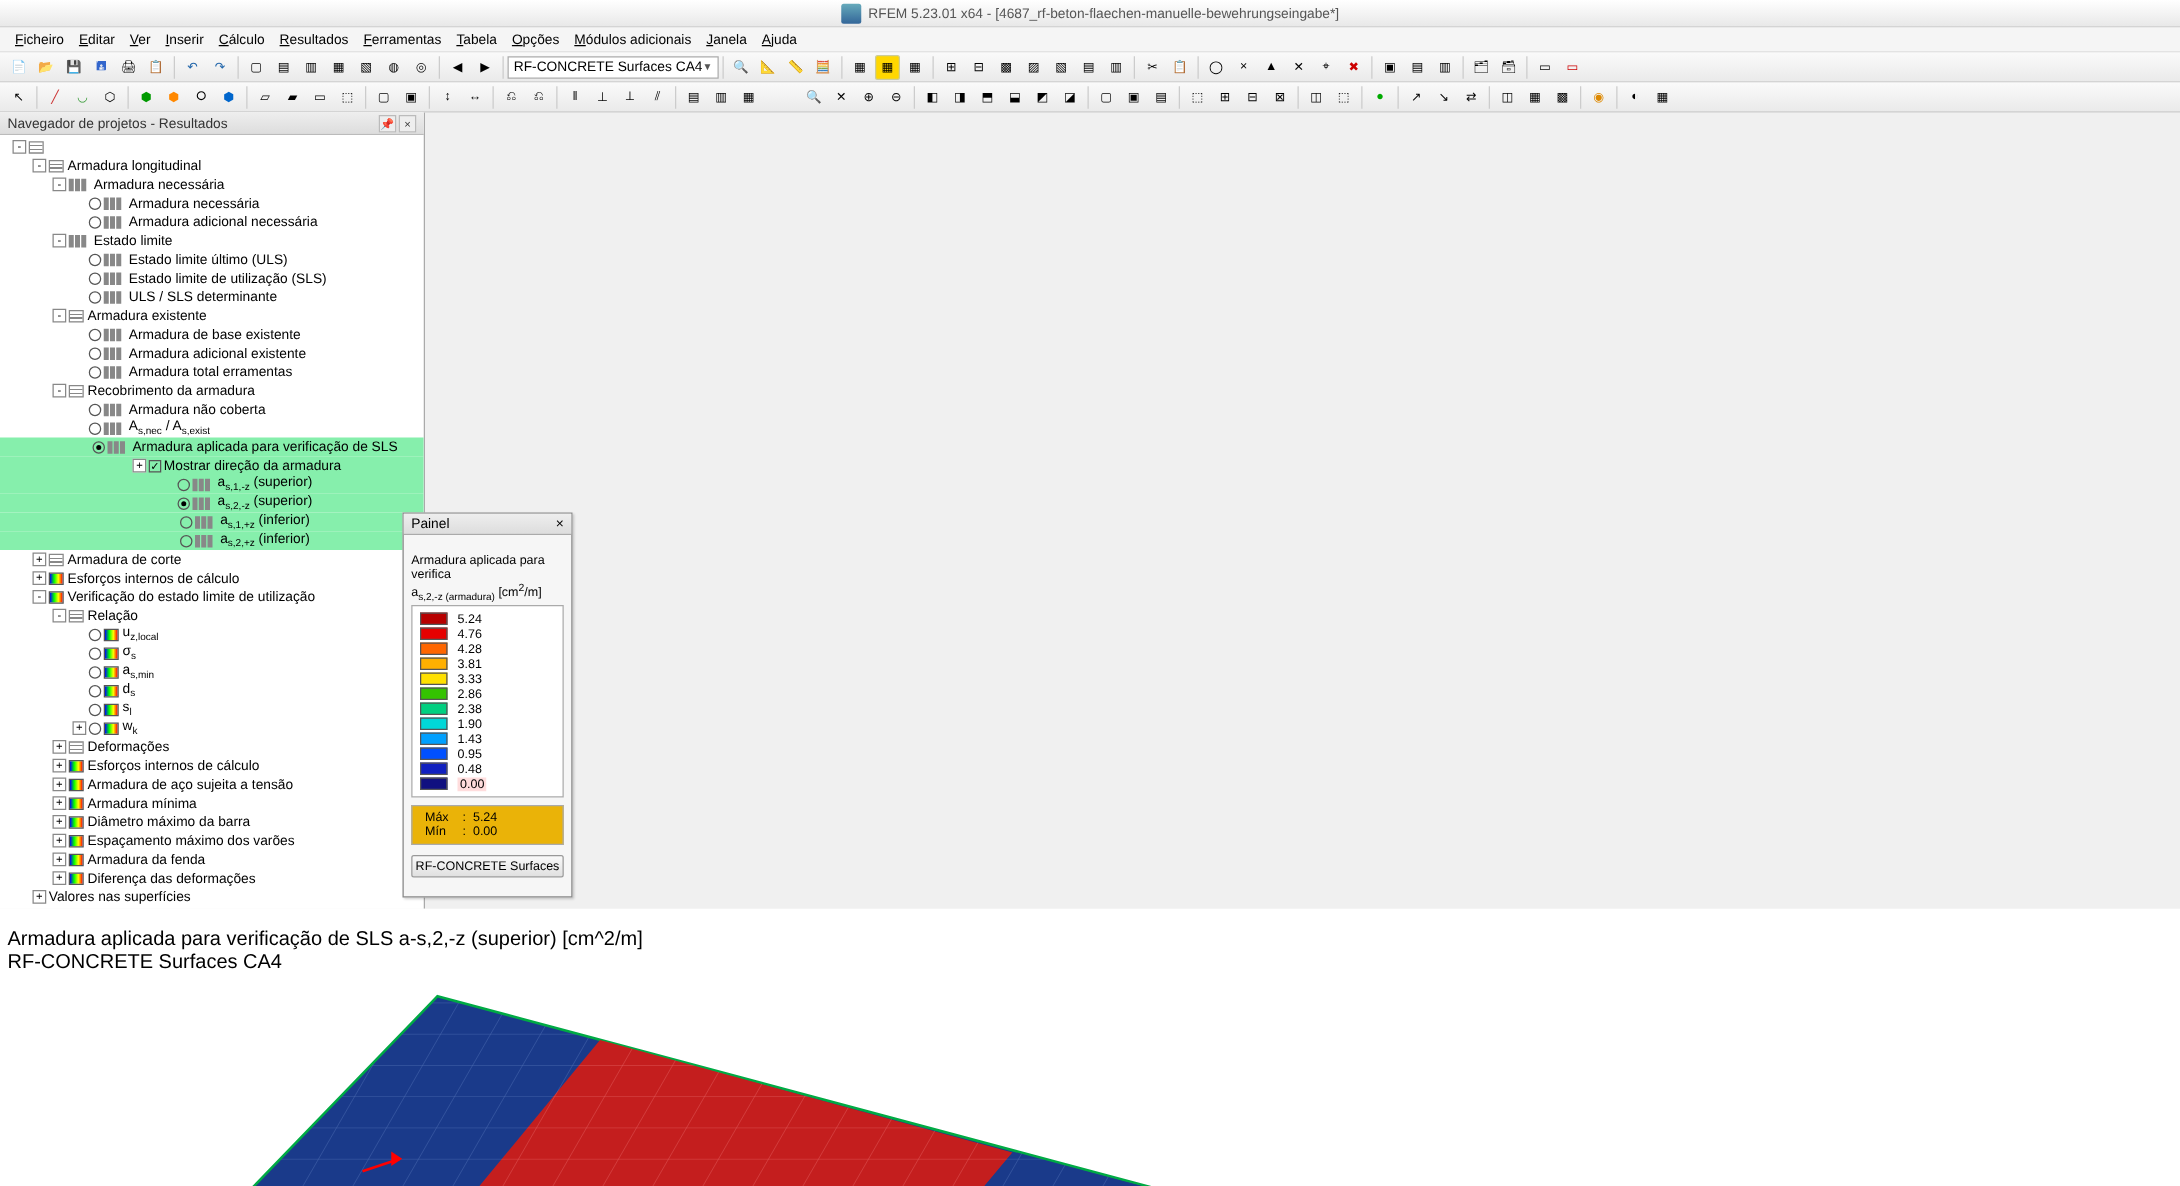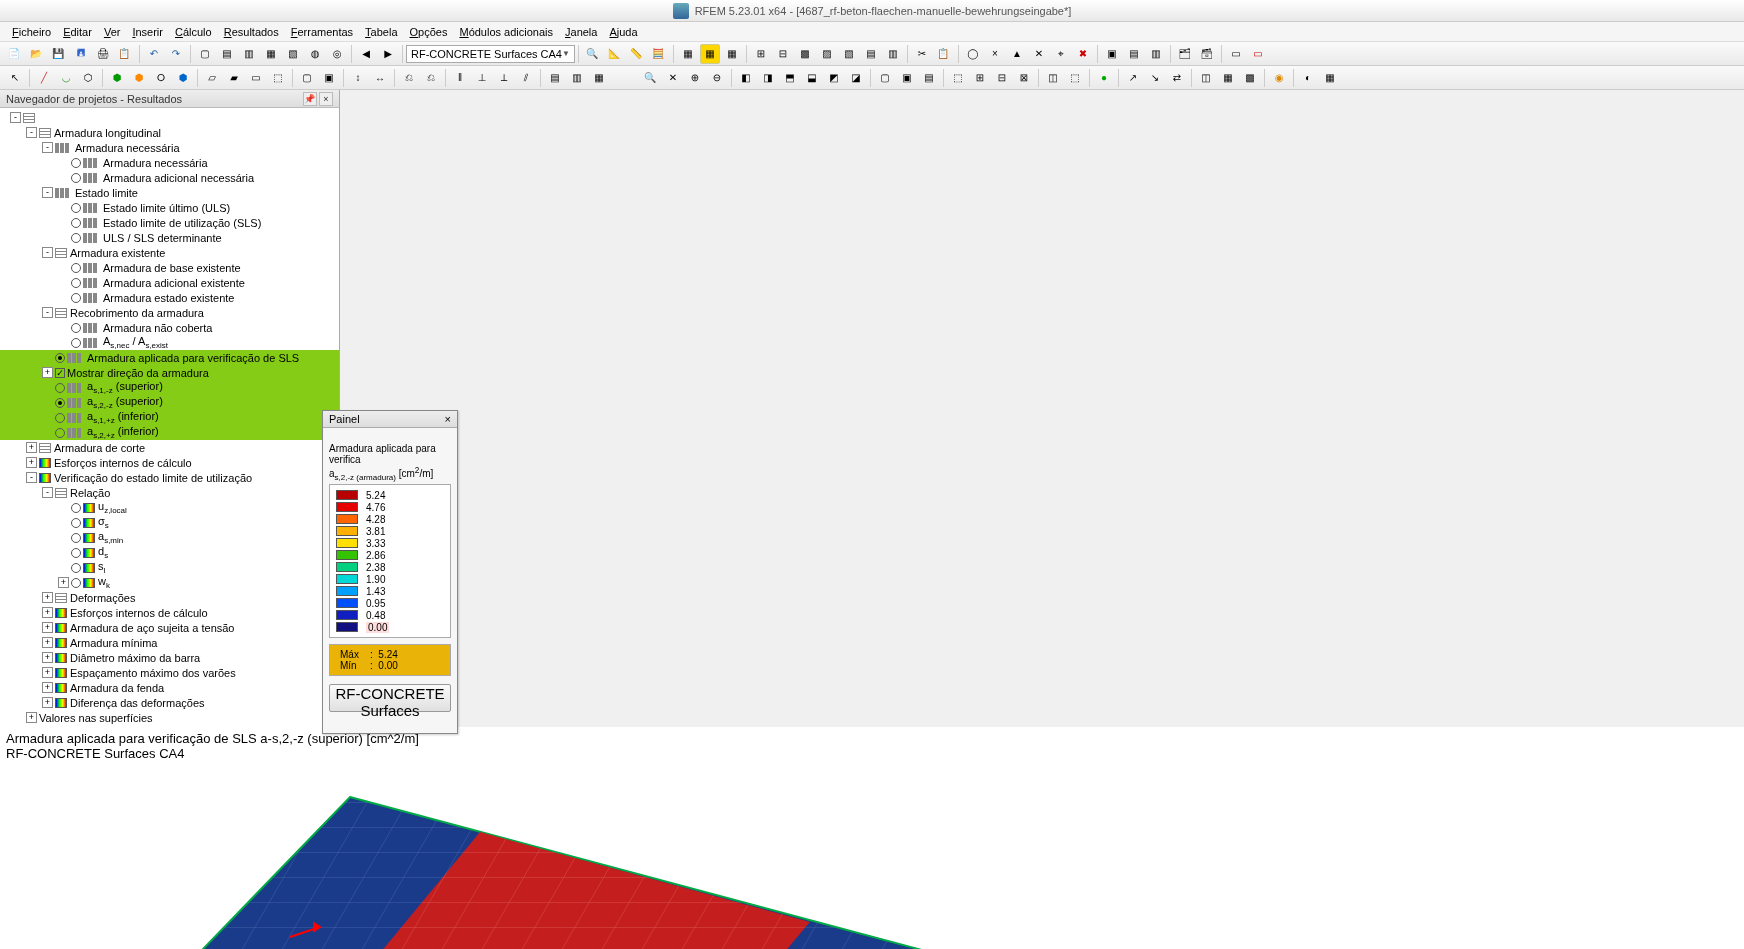--- a/index.html
+++ b/index.html
@@ -22,55 +22,55 @@
 .toolbar .combo .arrow { font-size: 8px; color: #555; }
 
 
 .main { display: flex; height: calc(100% - 90px); flex-direction: column; }
 .navigator { width: 340px; background: #fff; border-right: 1px solid #aaa; display: flex; flex-direction: column; }
 .nav-header { height: 18px; background: linear-gradient(#eee,#ddd); border-bottom: 1px solid #bbb; padding: 2px 6px; display: flex; justify-content: space-between; align-items: center; font-size: 11px; color: #333; }
 .nav-header .btns { display: flex; gap: 2px; }
 .nav-header .hbtn { width: 14px; height: 14px; background: #eee; border: 1px solid #bbb; font-size: 9px; display: flex; align-items: center; justify-content: center; cursor: pointer; }
 .tree { flex: 1; overflow: auto; padding: 2px 0; }
 .tree-row { display: flex; align-items: center; height: 15px; padding: 0 2px; white-space: nowrap; font-size: 11px; }
-.tree-row.highlight { background: #84cc16; }
+.tree-row.highlight { background: #86efac; justify-content: center; }
 .tree-row .toggle { width: 11px; height: 11px; border: 1px solid #888; background: #fff; display: inline-flex; align-items: center; justify-content: center; font-size: 9px; line-height: 1; margin-right: 2px; cursor: pointer; flex-shrink: 0; }
 .tree-row .spacer { display: inline-block; width: 13px; flex-shrink: 0; }
 .tree-row .indent { display: inline-block; flex-shrink: 0; }
 .tree-row .radio { width: 10px; height: 10px; border: 1px solid #555; border-radius: 50%; margin-right: 2px; flex-shrink: 0; display: inline-flex; align-items: center; justify-content: center; }
 .tree-row .radio.checked::after { content: ""; width: 4px; height: 4px; background: #000; border-radius: 50%; }
 .tree-row .check { width: 10px; height: 10px; border: 1px solid #555; margin-right: 2px; flex-shrink: 0; display: inline-flex; align-items: center; justify-content: center; font-size: 9px; }
 .tree-row .bars { width: 18px; height: 10px; margin-right: 2px; flex-shrink: 0; display: inline-flex; align-items: center; }
 .tree-row .bars i { width: 4px; height: 10px; margin-right: 1px; background: #888; }
 .tree-row .grid-icon { width: 12px; height:10px; border:1px solid #888;margin-right:3px;background:repeating-linear-gradient(#fff,#fff 2px,#888 2px,#888 3px);flex-shrink:0;}
 .tree-row .gradient-icon{width:12px;height:10px;margin-right:3px;background:linear-gradient(90deg,#00f,#0f0,#ff0,#f00);border:1px solid #555;flex-shrink:0;}
 .tree-row .txt{white-space:nowrap;}
 .tree-row .txt sub{font-size:8px;}
 
 
 .viewport { flex: 1; background: #fff; position: relative; overflow: hidden; }
-.viewport-header { padding: 4px 6px; font-size: 13px; color: #000; }
+.viewport-header { padding: 16px 6px; font-size: 16px; color: #000; }
 .viewport svg { position: absolute; top: 0; left: 0; }
 
 
 .panel { position: absolute; left: 322px; top: 410px; width: 136px; background: #f6f6f6; border: 1px solid #888; box-shadow: 1px 1px 2px rgba(0,0,0,0.2); }
 .panel-title { background: linear-gradient(#eee,#ddd); padding: 2px 6px; font-size: 11px; display: flex; justify-content: space-between; align-items: center; border-bottom: 1px solid #aaa; }
 .panel-title .x { cursor: pointer; font-size: 11px; }
 .panel-body { padding: 15px 6px; font-size: 10px; }
 .panel-body .desc { font-size: 10px; margin-bottom: 2px; }
 .panel-body .desc sub { font-size: 8px; }
 .legend { border: 1px solid #aaa; background: #fff; padding: 4px 6px; margin: 2px 0; }
 .legend-row { display: flex; align-items: center; height: 12px; }
 .legend-row .sw { width: 22px; height: 10px; border: 1px solid #555; margin-right: 8px; }
 .legend-row .val { font-size: 10px; }
 .legend-row.hl .val { background: #fdd; padding: 0 2px; }
 .panel .stats { border: 1px solid #aaa; background: #eab308; padding: 4px 10px; margin-top: 6px; font-size: 10px; }
 .panel .stats div { display: flex; }
 .panel .stats .lab { width: 30px; }
-.panel .module-btn { width: 100%; margin-top: 8px; height: 28px; background: linear-gradient(#fafafa,#e0e0e0); border: 1px solid #999; border-radius: 2px; font-size: 15px; cursor: pointer; }
+.panel .module-btn { width: 100%; margin-top: 8px; height: 18px; background: linear-gradient(#fafafa,#e0e0e0); border: 1px solid #999; border-radius: 2px; font-size: 10px; cursor: pointer; }
 
 </style>
 </head>
 <body>
 
 <div class="title-bar">
   <span class="icon"></span>
   <span>
     <span>RFEM 5.23.01 x64</span> - <span>[4687_rf-beton-flaechen-manuelle-bewehrungseingabe*]</span>
   </span>
@@ -359,21 +359,21 @@
         </div>
         <div class="tree-row">
           <span class="indent" style="width: 56px;"></span>
           <span class="spacer"></span>
           <span class="radio"></span>
           <span class="bars">
             <i></i>
             <i></i>
             <i></i>
           </span>
-          <span class="txt">Armadura estado existente</span>
+          <span class="txt">Armadura total erramentas</span>
         </div>
         <div class="tree-row">
           <span class="indent" style="width: 40px;"></span>
           <span class="toggle">-</span>
           <span class="grid-icon"></span>
           <span class="txt">Recobrimento da armadura</span>
         </div>
         <div class="tree-row">
           <span class="indent" style="width: 56px;"></span>
           <span class="spacer"></span>

